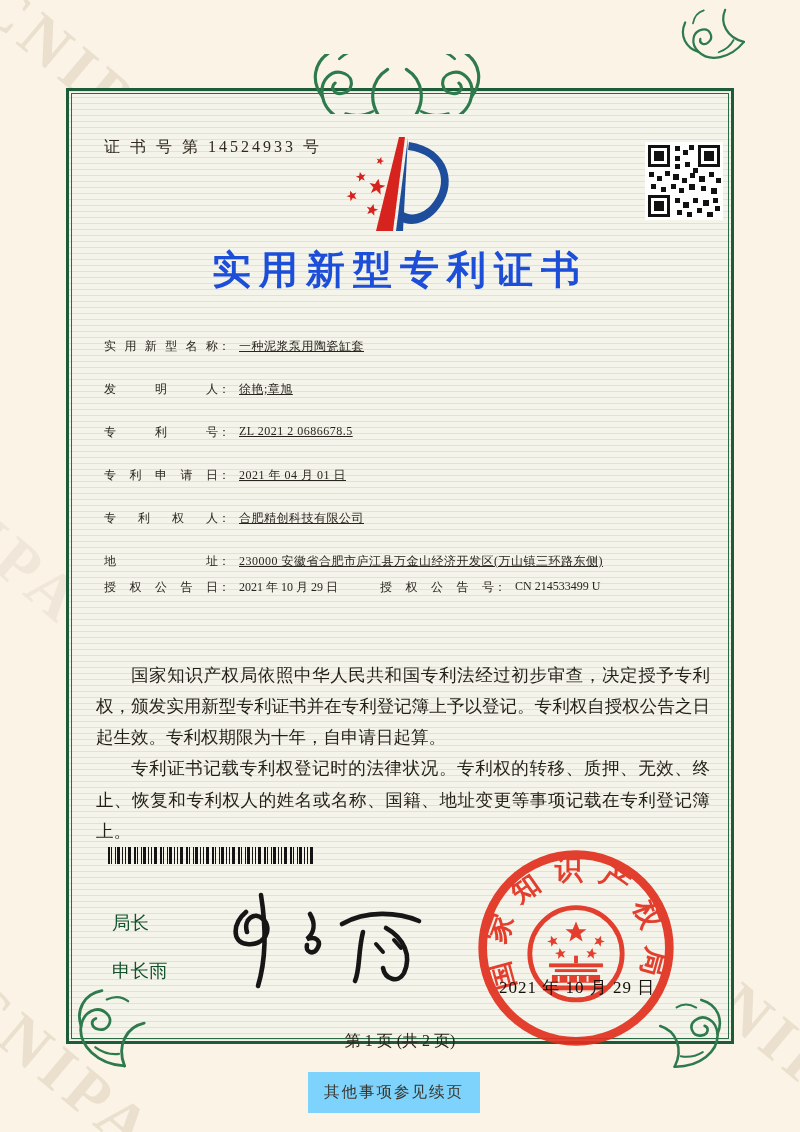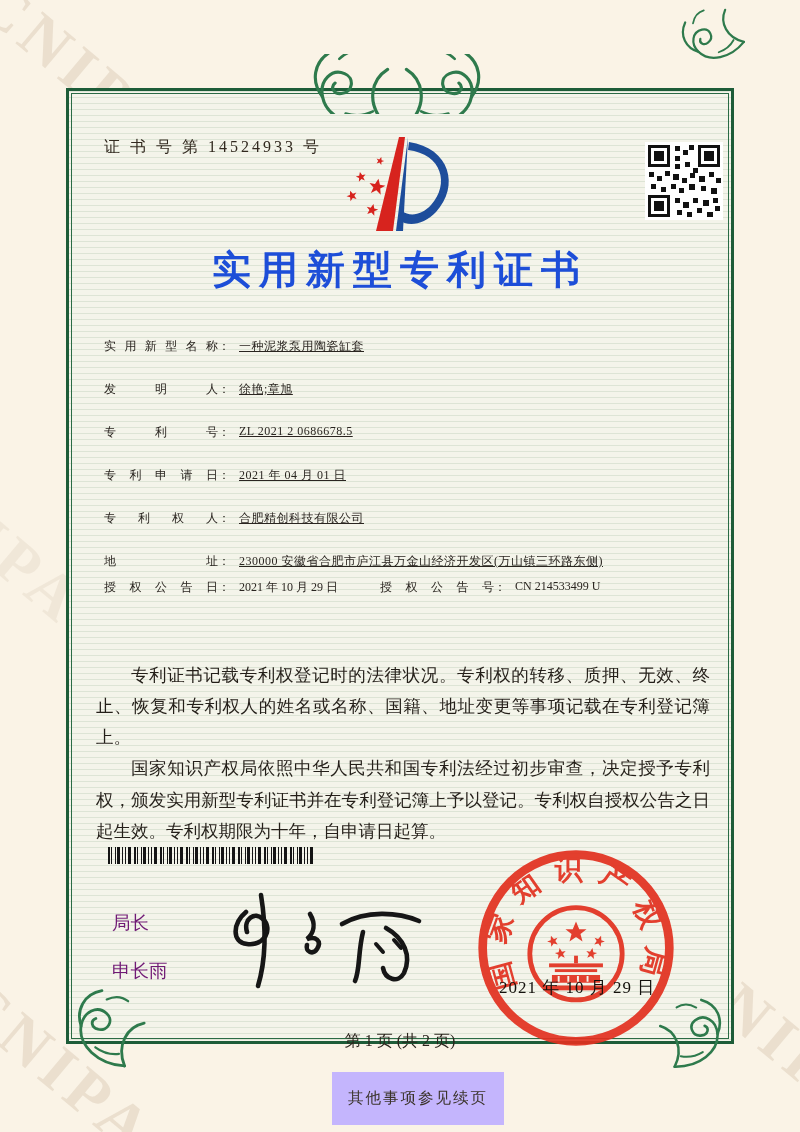--- a/index.html
+++ b/index.html
@@ -58,32 +58,32 @@
     left:108px;top:847px;width:208px;height:17px;
     background:repeating-linear-gradient(90deg,
       #141414 0px,#141414 2px,transparent 2px,transparent 3px,
       #141414 3px,#141414 4px,transparent 4px,transparent 7px,
       #141414 7px,#141414 8px,transparent 8px,transparent 9px,
       #141414 9px,#141414 12px,transparent 12px,transparent 14px,
       #141414 14px,#141414 15px,transparent 15px,transparent 17px,
       #141414 17px,#141414 18px,transparent 18px,transparent 20px,
       #141414 20px,#141414 23px,transparent 23px,transparent 26px);
   }
-  .signoff{left:112px;top:910px;font-size:18.5px;color:#701a75;}
+  .signoff{left:112px;top:910px;font-size:18.5px;color:#14532d;}
   .signoff .name{margin-top:23px;}
   .sig{left:216px;top:888px;width:214px;height:104px;}
   .seal{left:472px;top:846px;width:208px;height:204px;}
   .seal-date{
     left:482px;top:976px;width:190px;text-align:center;
     font-size:17px;color:#14110d;letter-spacing:1px;
   }
   .page-num{left:0;top:1031px;width:800px;text-align:center;font-size:16px;color:#2a241c;}
   .cont-note{
-    left:308px;top:1072px;background:#c4b5fd;padding:16px 16px;
-    font-size:15.5px;color:#3a332a;letter-spacing:2px;margin-left:24px;
+    left:308px;top:1072px;background:#7dd3fc;padding:10px 16px;
+    font-size:15.5px;color:#3a332a;letter-spacing:2px;
   }
   .orn{pointer-events:none;}
 </style>
 </head>
 <body>
 
 <svg width="0" height="0" style="position:absolute" aria-hidden="true">
   <defs>
     <path id="star5" d="M0,-10 2.939,-3.09 9.511,-3.09 4.045,1.18 5.878,8.09 0,4 -5.878,8.09 -4.045,1.18 -9.511,-3.09 -2.939,-3.09Z"></path>
     <g id="curl" fill="none" stroke="#2e7a4c" stroke-width="3" stroke-linecap="round">
@@ -241,22 +241,22 @@
     </span>
     <span class="pair second">
       <span class="flabel">授权公告号</span>
         <span class="fcolon">：</span>
       <span>CN 214533499 U</span>
     </span>
   </div>
 </div>
 
 <div class="abs paras">
+  <p>国家知识产权局依照中华人民共和国专利法经过初步审查，决定授予专利权，颁发实用新型专利证书并在专利登记簿上予以登记。专利权自授权公告之日起生效。专利权期限为十年，自申请日起算。</p>
   <p>专利证书记载专利权登记时的法律状况。专利权的转移、质押、无效、终止、恢复和专利权人的姓名或名称、国籍、地址变更等事项记载在专利登记簿上。</p>
-  <p>国家知识产权局依照中华人民共和国专利法经过初步审查，决定授予专利权，颁发实用新型专利证书并在专利登记簿上予以登记。专利权自授权公告之日起生效。专利权期限为十年，自申请日起算。</p>
 </div>
 
 <div class="abs barcode"></div>
 
 <div class="abs signoff">
   <div>局长</div>
   <div class="name">申长雨</div>
 </div>
 
 <svg class="abs sig" viewBox="0 0 214 104" fill="none" stroke="#161616" stroke-width="4.6" stroke-linecap="round">

